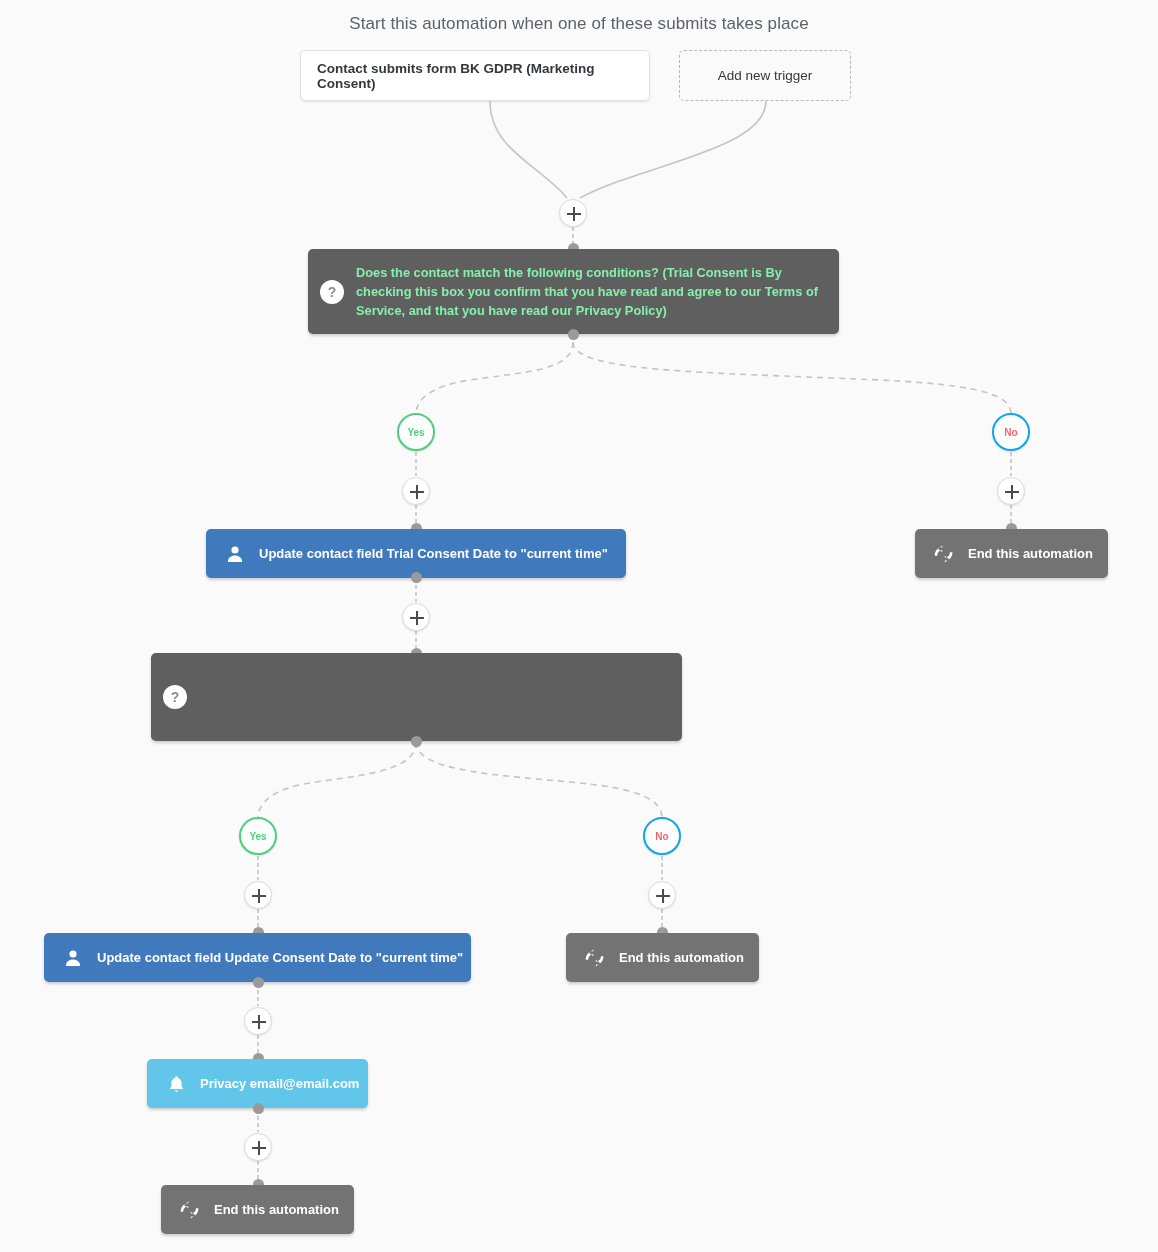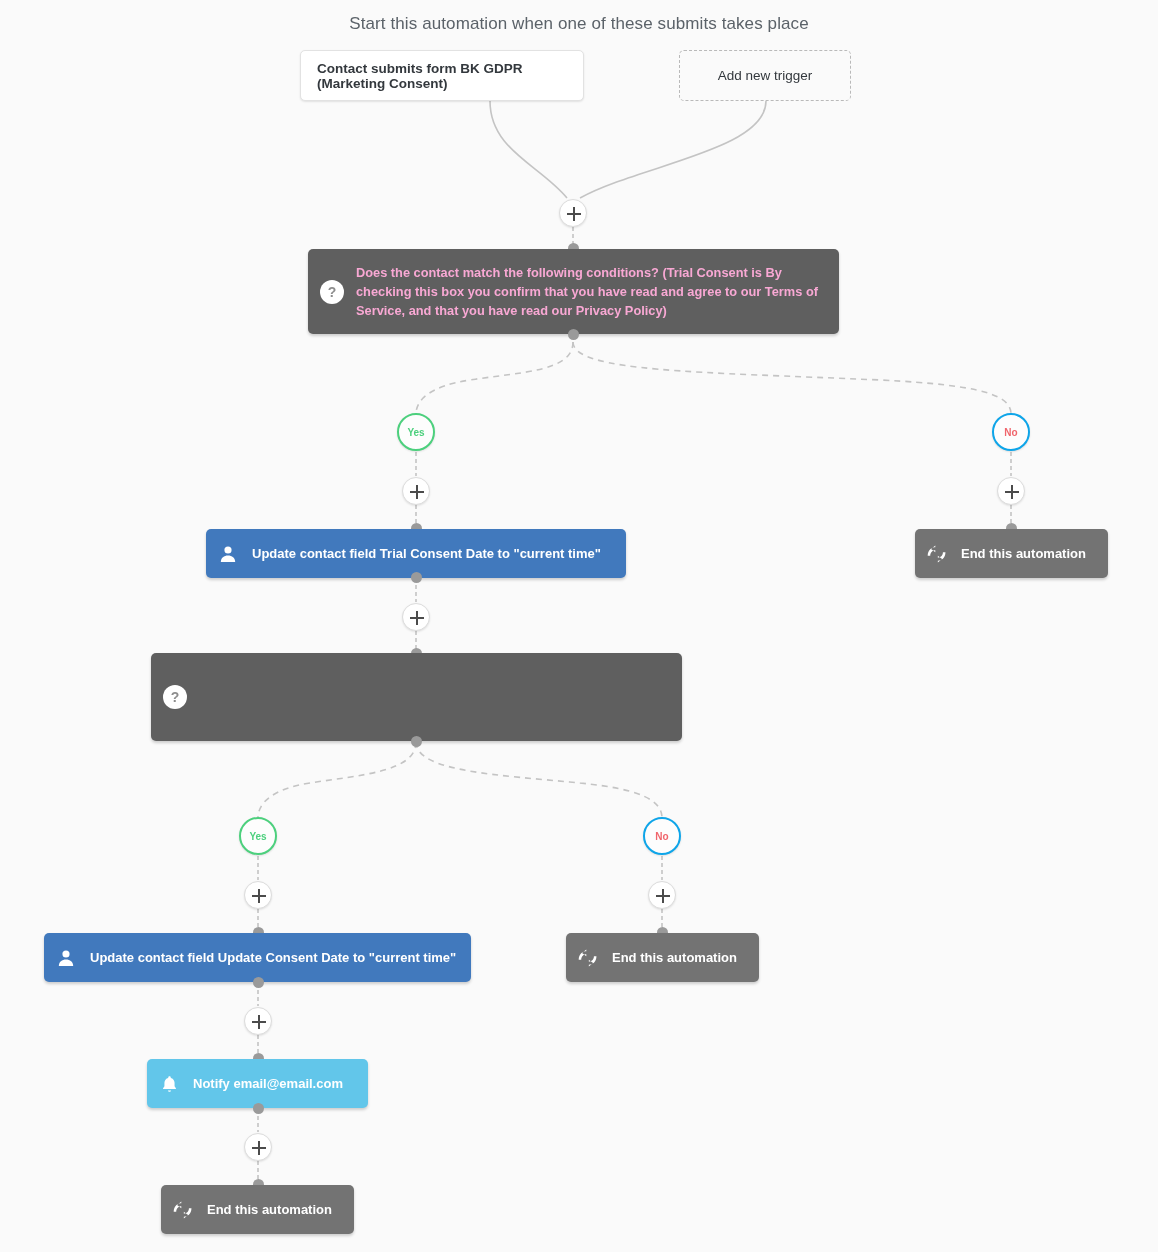--- a/index.html
+++ b/index.html
@@ -78,33 +78,33 @@
     background: #ffffff;
     color: #8d8d8d;
     font-size: 14px;
     font-weight: bold;
     display: flex;
     align-items: center;
     justify-content: center;
     margin-right: 12px;
   }
   .condition .ctext {
-    color: #f9a8d4;
+    color: #86efac;
     font-size: 12.8px;
     font-weight: bold;
     line-height: 19px;
   }
 
   
   .action {
     border-radius: 5px;
     box-shadow: 0 2px 3px rgba(0,0,0,.18);
     display: flex;
     align-items: center;
-    padding: 0 16px 0 9px;
+    padding: 0 16px 0 16px;
     color: #fff;
     font-size: 13px;
     font-weight: bold;
   }
   .action .aicon {
     flex: 0 0 auto;
     width: 26px; height: 26px;
     margin-right: 11px;
     display: flex;
     align-items: center;
@@ -202,21 +202,21 @@
 
     <path d="M 258 1161 L 258 1184" stroke="#c4c4c4" stroke-width="1.6" stroke-dasharray="4 3" fill="none"></path>
 
     <path d="M 662 856 L 662 880" stroke="#c4c4c4" stroke-width="1.6" stroke-dasharray="4 3" fill="none"></path>
 
     <path d="M 662 909 L 662 932" stroke="#c4c4c4" stroke-width="1.6" stroke-dasharray="4 3" fill="none"></path>
   </svg>
 
   <div class="headline">Start this automation when one of these submits takes place</div>
 
-  <div class="node trigger" style="left:300px; top:50px; width:284px; height:51px;">
+  <div class="node trigger" style="left:300px; top:50px; width:350px; height:51px;">
     <span>Contact submits form BK GDPR (Marketing Consent)</span>
   </div>
 
   <div class="node trigger dashed" style="left:679px; top:50px; width:172px; height:51px;">
     <span>Add new trigger</span>
   </div>
 
   <div class="node plus" style="left:559px; top:199px;"></div>
   <div class="node dot" style="left:568px; top:243px;"></div>
 
@@ -287,21 +287,21 @@
   <div class="node plus" style="left:244px; top:1007px;"></div>
   <div class="node dot" style="left:253px; top:1053px;"></div>
 
   <div class="node action bg-cyan" style="left:147px; top:1059px; width:221px; height:49px;">
     <span class="aicon">
       <svg width="19" height="20" viewBox="0 0 24 24" aria-hidden="true">
         <path d="M12 2.2c-.9 0-1.6.7-1.6 1.6v.6C7.6 5 5.6 7.5 5.6 10.5v4.2l-1.7 2.6c-.3.5 0 1.1.6 1.1h15c.6 0 .9-.6.6-1.1l-1.7-2.6v-4.2c0-3-2-5.5-4.8-6.1v-.6c0-.9-.7-1.6-1.6-1.6z" fill="#ffffff"></path>
         <path d="M10 20.2c.2 1 1 1.7 2 1.7s1.8-.7 2-1.7z" fill="#ffffff"></path>
       </svg>
     </span>
-    <span class="alabel">Notify email@email.com</span>
+    <span class="alabel">Privacy email@email.com</span>
   </div>
   <div class="node dot" style="left:253px; top:1103px;"></div>
 
   <div class="node plus" style="left:244px; top:1133px;"></div>
   <div class="node dot" style="left:253px; top:1179px;"></div>
 
   <div class="node action bg-pink" style="left:161px; top:1185px; width:193px; height:49px;">
     <span class="aicon">
       <svg width="22" height="18" viewBox="0 0 26 20" aria-hidden="true">
         <path d="M2 12 C2 5, 7 2, 11 2 L11 0 L6 4 L11 8 L11 5.6 C8 5.6 5 8 5 12 Z" fill="#ffffff"></path>

